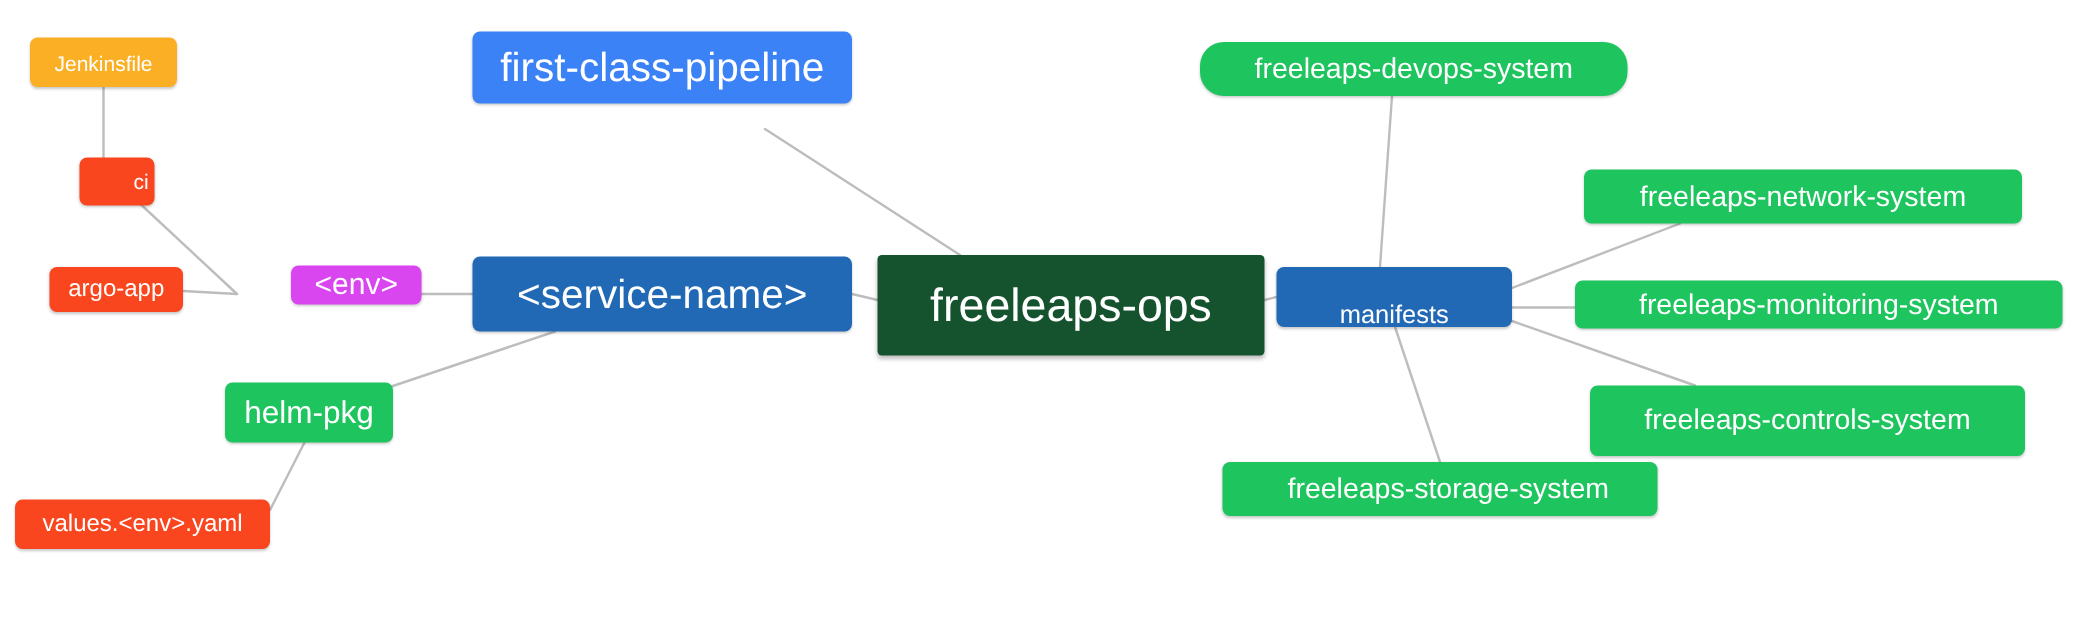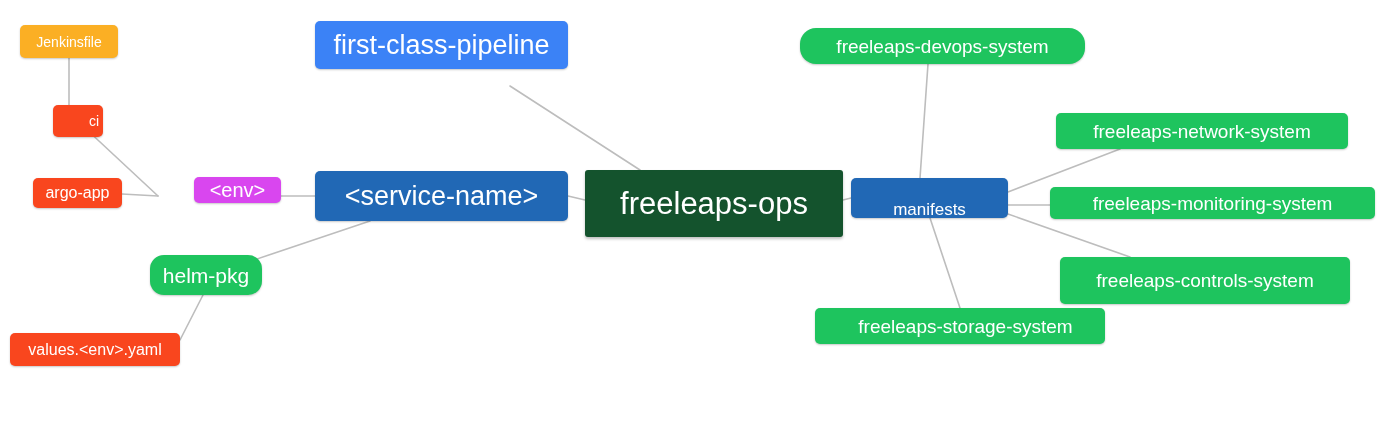--- a/index.html
+++ b/index.html
@@ -74,21 +74,21 @@
       </div>
       <div class="node" style="left: 53px; top: 105px; width: 32px; height: 32px; background: rgb(249, 70, 30); font-size: 14px; padding-left: 41px;">
         <span>ci</span>
       </div>
       <div class="node" style="left: 33px; top: 178px; width: 89px; height: 30px; background: rgb(249, 70, 30); font-size: 16px;">
         <span>argo-app</span>
       </div>
       <div class="node" style="left: 158px; top: 177px; width: 87px; height: 26px; background: #d946ef; font-size: 20px; margin-left: 36px;">
         <span>&lt;env&gt;</span>
       </div>
-      <div class="node" style="left: 150px; top: 255px; width: 112px; height: 40px; background: rgb(30, 196, 94); font-size: 21px; border-radius: 14px;">
+      <div class="node" style="left: 150px; top: 255px; width: 112px; height: 40px; background: rgb(30, 196, 94); font-size: 21px;">
         <span>helm-pkg</span>
       </div>
       <div class="node" style="left: 10px; top: 333px; width: 170px; height: 33px; background: rgb(249, 70, 30); font-size: 16px;">
         <span>values.&lt;env&gt;.yaml</span>
       </div>
       <div class="node" style="left: 315px; top: 21px; width: 253px; height: 48px; background: #3b82f6; font-size: 27px;">
         <span>first-class-pipeline</span>
       </div>
       <div class="node" style="left: 315px; top: 171px; width: 253px; height: 50px; background: rgb(33, 104, 181); font-size: 27px;">
         <span>&lt;service-name&gt;</span>

